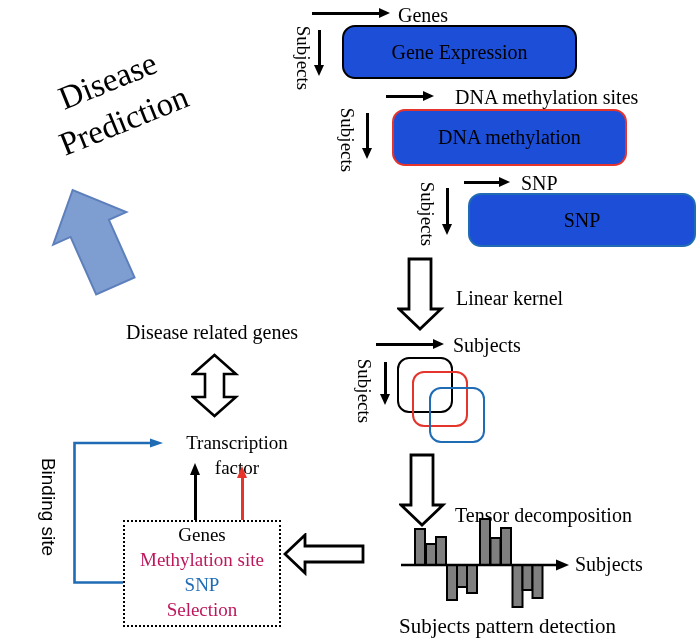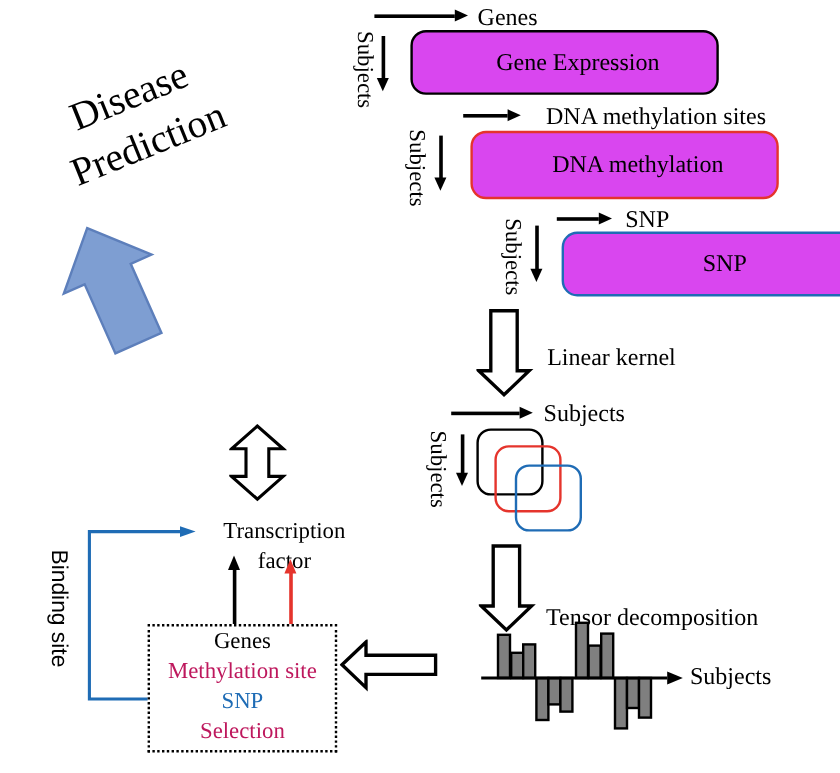--- a/index.html
+++ b/index.html
@@ -2,21 +2,21 @@
 <html><head>
 <meta charset="utf-8">
 <style>
   html,body{margin:0;padding:0;background:#fff;}
   #fig{position:relative;width:700px;height:644px;background:#fff;overflow:hidden;
        font-family:"Liberation Serif",serif;color:#000;}
   .abs{position:absolute;}
   .lbl{position:absolute;font-size:20px;white-space:nowrap;line-height:1.1;}
   
   .mbox{position:absolute;border:2.5px solid #000;border-radius:13px;display:flex;
-        align-items:center;justify-content:center;font-size:20px;background:#d946ef;padding-left:22px;}
+        align-items:center;justify-content:center;font-size:20px;background:#1d4ed8;}
   .mbox.red{border-color:#e5342c;}
   .mbox.blue{border-color:#1f6cb5;}
   
   .vlabel{position:absolute;font-size:19px;white-space:nowrap;
           transform:translate(-50%,-50%) rotate(90deg);}
   .vlabel.sans{font-family:"Liberation Sans",sans-serif;}
   
   .arrow-r{position:absolute;height:2.6px;background:#000;}
   .arrow-r::after{content:"";position:absolute;right:-11px;top:-4.4px;width:0;height:0;
      border-left:11px solid #000;border-top:5.7px solid transparent;border-bottom:5.7px solid transparent;}
@@ -110,21 +110,23 @@
         <rect x="92.5" y="24" width="10" height="27" fill="#7f7f7f" stroke="#000" stroke-width="2"></rect>
         <rect x="103" y="14" width="10" height="37" fill="#7f7f7f" stroke="#000" stroke-width="2"></rect>
         <rect x="114.5" y="51" width="10" height="42" fill="#7f7f7f" stroke="#000" stroke-width="2"></rect>
         <rect x="124.5" y="51" width="10" height="25" fill="#7f7f7f" stroke="#000" stroke-width="2"></rect>
         <rect x="134.5" y="51" width="10" height="33" fill="#7f7f7f" stroke="#000" stroke-width="2"></rect>
       </g>
     <line x1="3" y1="51" x2="158" y2="51" stroke="#000" stroke-width="2.6"></line>
     <polygon points="158,45.5 158,56.5 171,51" fill="#000"></polygon>
   </svg>
   <div class="lbl" style="left:575px;top:553px;">Subjects</div>
+  <div class="lbl" style="left:399px;top:615px;font-size:21px;">Subjects pattern detection</div>
 
+  <div class="lbl" style="left:126px;top:321px;">Disease related genes</div>
   <svg class="abs" style="left:191px;top:353px;" width="48" height="66">
     <polygon points="23.5,2 2,21 14,21 14,44 2,44 23.5,63 45,44 33,44 33,21 45,21" fill="#fff" stroke="#000" stroke-width="2.6"></polygon>
   </svg>
 
   <div id="transcription-factor">
     <div>Transcription</div>
     <div>factor</div>
   </div>
   <div class="arrow-u" style="left:194px;top:474px;height:46px;"></div>
   <div class="arrow-u red" style="left:241px;top:477px;height:71px;"></div>

